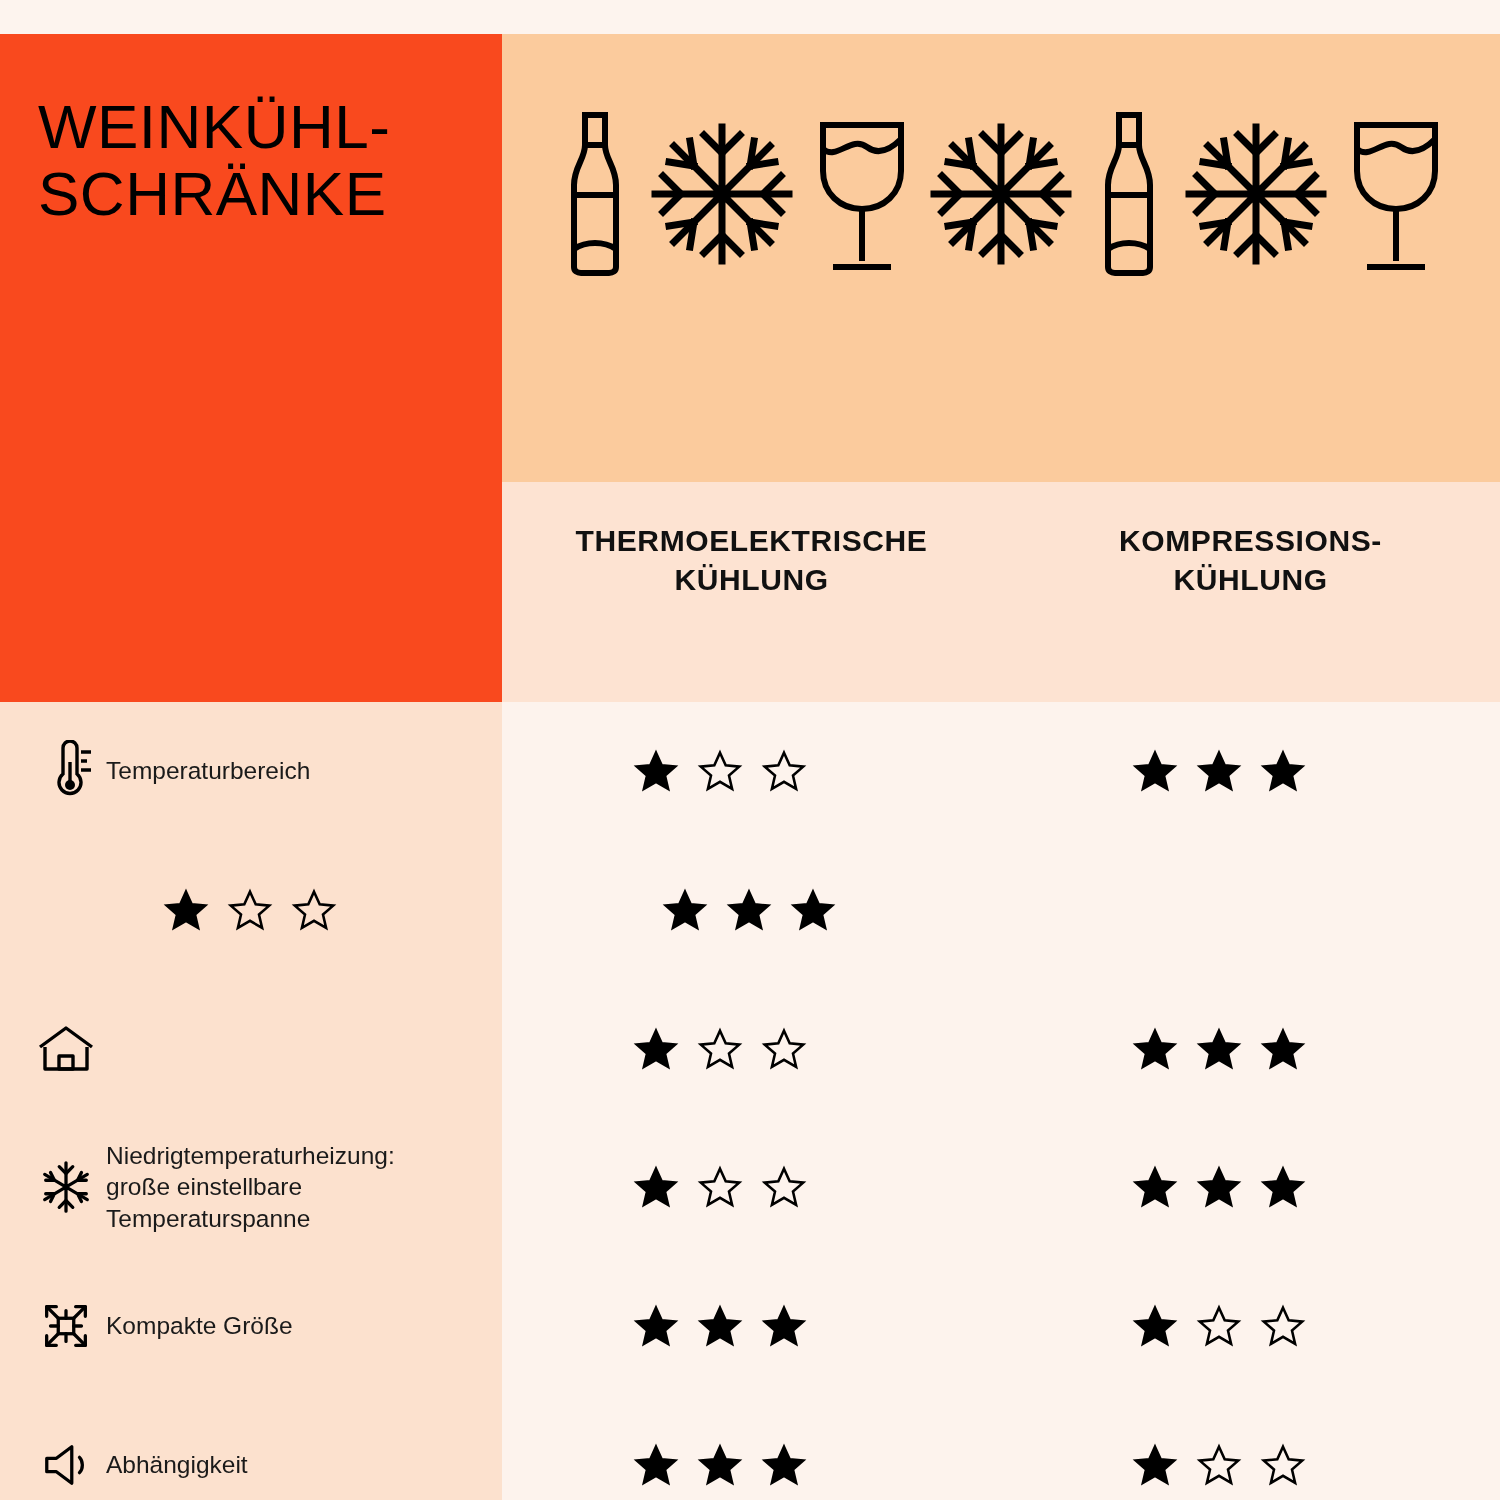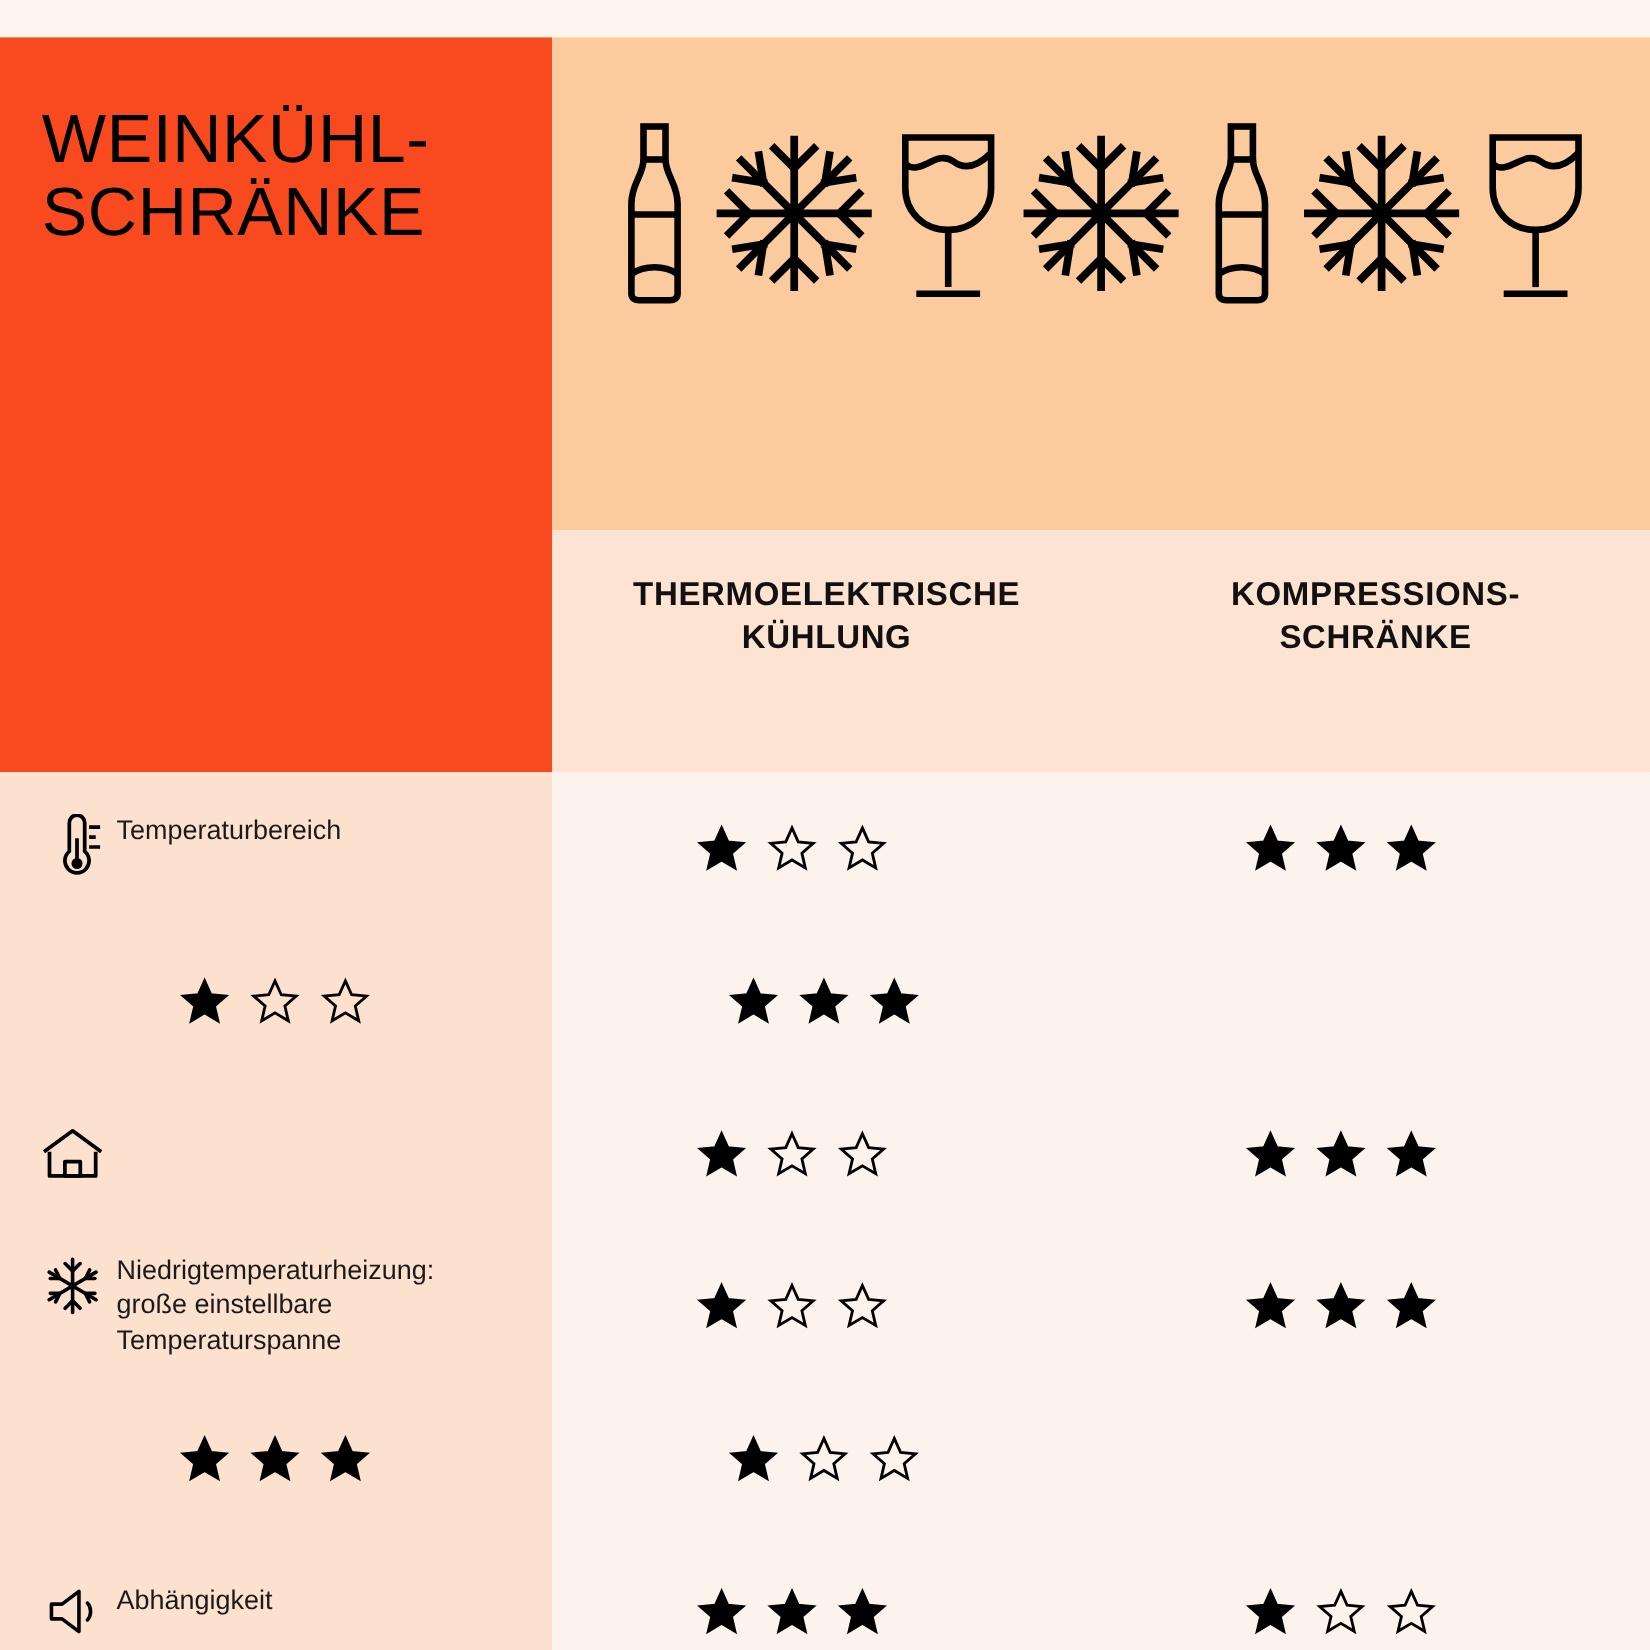--- a/index.html
+++ b/index.html
@@ -117,21 +117,21 @@
     flex-direction: column;
   }
   .row {
     flex: 1;
     display: flex;
     align-items: center;
   }
   .row-label {
     width: 470px;
     display: flex;
-    align-items: flex-start;
+    align-items: center;
     box-sizing: border-box;
     padding-left: 30px;
   }
   .row-icon {
     width: 72px;
     min-width: 72px;
     display: flex;
     align-items: center;
     justify-content: center;
   }
@@ -228,21 +228,21 @@
         <path d="M26 158 L84 158"></path>
         <path d="M16 40 C30 52 44 26 60 38 C72 47 84 40 94 30"></path>
       </svg>
     </span>
   </div>
 
   <div class="col-headers">
     <div class="col-header">THERMOELEKTRISCHE
 KÜHLUNG</div>
     <div class="col-header">KOMPRESSIONS-
-SCHRÄNKE</div>
+KÜHLUNG</div>
   </div>
 
   <div class="rows">
 
     <div class="row">
       <div class="row-label">
         <span class="row-icon">
           <svg width="54" height="62" viewBox="0 0 54 62" fill="none" stroke="#000" stroke-width="3.4">
             <path d="M24 8 a7 7 0 0 1 14 0 v26 a11 11 0 1 1 -14 0 Z"></path>
             <circle cx="31" cy="45" r="5" fill="#000" stroke="none"></circle>
@@ -375,20 +375,32 @@
               <polygon points="12,2 15.1,8.9 22.5,9.6 16.9,14.5 18.6,21.8 12,17.9 5.4,21.8 7.1,14.5 1.5,9.6 8.9,8.9"></polygon>
             </svg>
           <svg class="star" width="46" height="44" viewBox="0 0 24 24" fill="#000" stroke="#000" stroke-width="1.4">
               <polygon points="12,2 15.1,8.9 22.5,9.6 16.9,14.5 18.6,21.8 12,17.9 5.4,21.8 7.1,14.5 1.5,9.6 8.9,8.9"></polygon>
             </svg>
         </div>
       </div>
     </div>
 
     <div class="row">
+      <div class="row-label">
+        <span class="row-icon">
+          <svg width="58" height="58" viewBox="0 0 60 60" fill="none" stroke="#000" stroke-width="3.4" stroke-linecap="round">
+            <rect x="22" y="22" width="16" height="16"></rect>
+            <path d="M22 22 L10 10 M38 22 L50 10 M22 38 L10 50 M38 38 L50 50"></path>
+            <path d="M10 10 L10 20 M10 10 L20 10 M50 10 L40 10 M50 10 L50 20"></path>
+            <path d="M10 50 L10 40 M10 50 L20 50 M50 50 L40 50 M50 50 L50 40"></path>
+            <path d="M30 14 V22 M30 38 V46 M14 30 H22 M38 30 H46"></path>
+          </svg>
+        </span>
+        <span class="row-text">Kompakte Größe</span>
+      </div>
       <div class="row-cells">
         <div class="cell">
           <svg class="star" width="46" height="44" viewBox="0 0 24 24" fill="#000" stroke="#000" stroke-width="1.4">
               <polygon points="12,2 15.1,8.9 22.5,9.6 16.9,14.5 18.6,21.8 12,17.9 5.4,21.8 7.1,14.5 1.5,9.6 8.9,8.9"></polygon>
             </svg>
           <svg class="star" width="46" height="44" viewBox="0 0 24 24" fill="#000" stroke="#000" stroke-width="1.4">
               <polygon points="12,2 15.1,8.9 22.5,9.6 16.9,14.5 18.6,21.8 12,17.9 5.4,21.8 7.1,14.5 1.5,9.6 8.9,8.9"></polygon>
             </svg>
           <svg class="star" width="46" height="44" viewBox="0 0 24 24" fill="#000" stroke="#000" stroke-width="1.4">
               <polygon points="12,2 15.1,8.9 22.5,9.6 16.9,14.5 18.6,21.8 12,17.9 5.4,21.8 7.1,14.5 1.5,9.6 8.9,8.9"></polygon>

